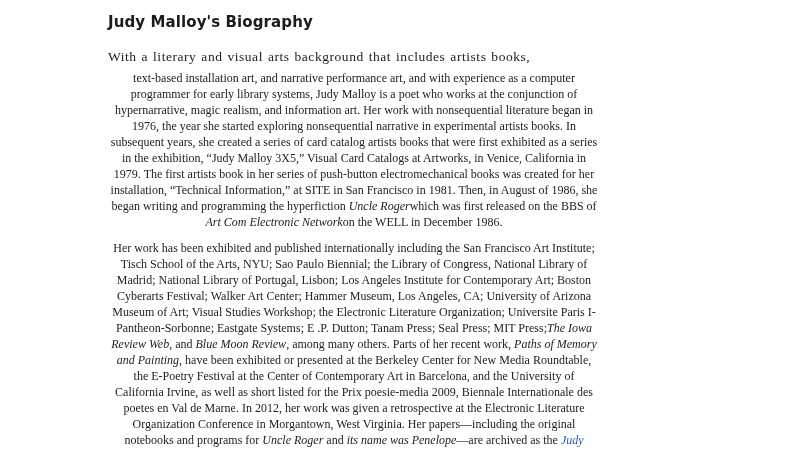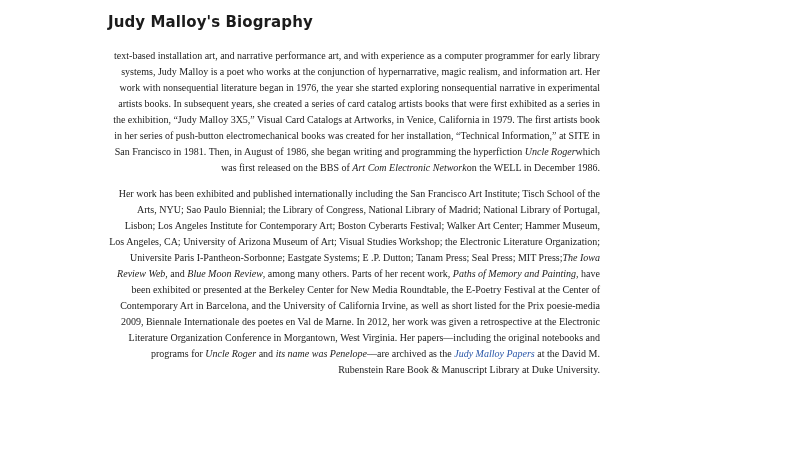--- a/index.html
+++ b/index.html
@@ -31,39 +31,40 @@
     font-family: "Liberation Serif", serif;
     font-size: 13.5px;
     letter-spacing: 0.55px;
     word-spacing: 1px;
     line-height: 17px;
     color: #222222;
     margin: 0 0 5px 0;
     white-space: nowrap;
   }
   #paragraphs p {
-    font-size: 10px;
+    font-size: 12px;
     line-height: 16px;
     color: #222222;
     margin: 0 0 10px 0;
-    text-align: right;
+    text-align: center;
   }
   #paragraphs p i {
     font-style: italic;
   }
   #paragraphs a.link {
     font-style: italic;
     color: #2a57a8;
     text-decoration: none;
     cursor: pointer;
     font-family: Liberation Serif, serif;
   }
 </style>
 </head>
 <body>
 
 <div class="content">
   <h1 class="title">Judy Malloy's Biography</h1>
+  <div class="lead">With a literary and visual arts background that includes artists books,</div>
   <div id="paragraphs">
       <p><span>text-based installation art, and narrative performance art, and with experience as a computer programmer for early library systems, Judy Malloy is a poet who works at the conjunction of hypernarrative, magic realism, and information art. Her work with nonsequential literature began in 1976, the year she started exploring nonsequential narrative in experimental artists books. In subsequent years, she created a series of card catalog artists books that were first exhibited as a series in the exhibition, “Judy Malloy 3X5,” Visual Card Catalogs at Artworks, in Venice, California in 1979. The first artists book in her series of push-button electromechanical books was created for her installation, “Technical Information,” at SITE in San Francisco in 1981. Then, in August of 1986, she began writing and programming the hyperfiction </span><i>Uncle Roger</i><span>which was first released on the BBS of </span><i>Art Com Electronic Network</i><span>on the WELL in December 1986.</span></p>
       <p><span>Her work has been exhibited and published internationally including the San Francisco Art Institute; Tisch School of the Arts, NYU; Sao Paulo Biennial; the Library of Congress, National Library of Madrid; National Library of Portugal, Lisbon; Los Angeles Institute for Contemporary Art; Boston Cyberarts Festival; Walker Art Center; Hammer Museum, Los Angeles, CA; University of Arizona Museum of Art; Visual Studies Workshop; the Electronic Literature Organization; Universite Paris I-Pantheon-Sorbonne; Eastgate Systems; E .P. Dutton; Tanam Press; Seal Press; MIT Press;</span><i>The Iowa Review Web</i><span>, and </span><i>Blue Moon Review</i><span>, among many others. Parts of her recent work, </span><i>Paths of Memory and Painting</i><span>, have been exhibited or presented at the Berkeley Center for New Media Roundtable, the E-Poetry Festival at the Center of Contemporary Art in Barcelona, and the University of California Irvine, as well as short listed for the Prix poesie-media 2009, Biennale Internationale des poetes en Val de Marne. In 2012, her work was given a retrospective at the Electronic Literature Organization Conference in Morgantown, West Virginia. Her papers––including the original notebooks and programs for </span><i>Uncle Roger</i><span> and </span><i>its name was Penelope</i><span>––are archived as the </span><a class="link" href="#">Judy Malloy Papers</a><span> at the David M. Rubenstein Rare Book &amp; Manuscript Library at Duke University.</span></p>
     </div>
 </div>
 
 </body></html>

